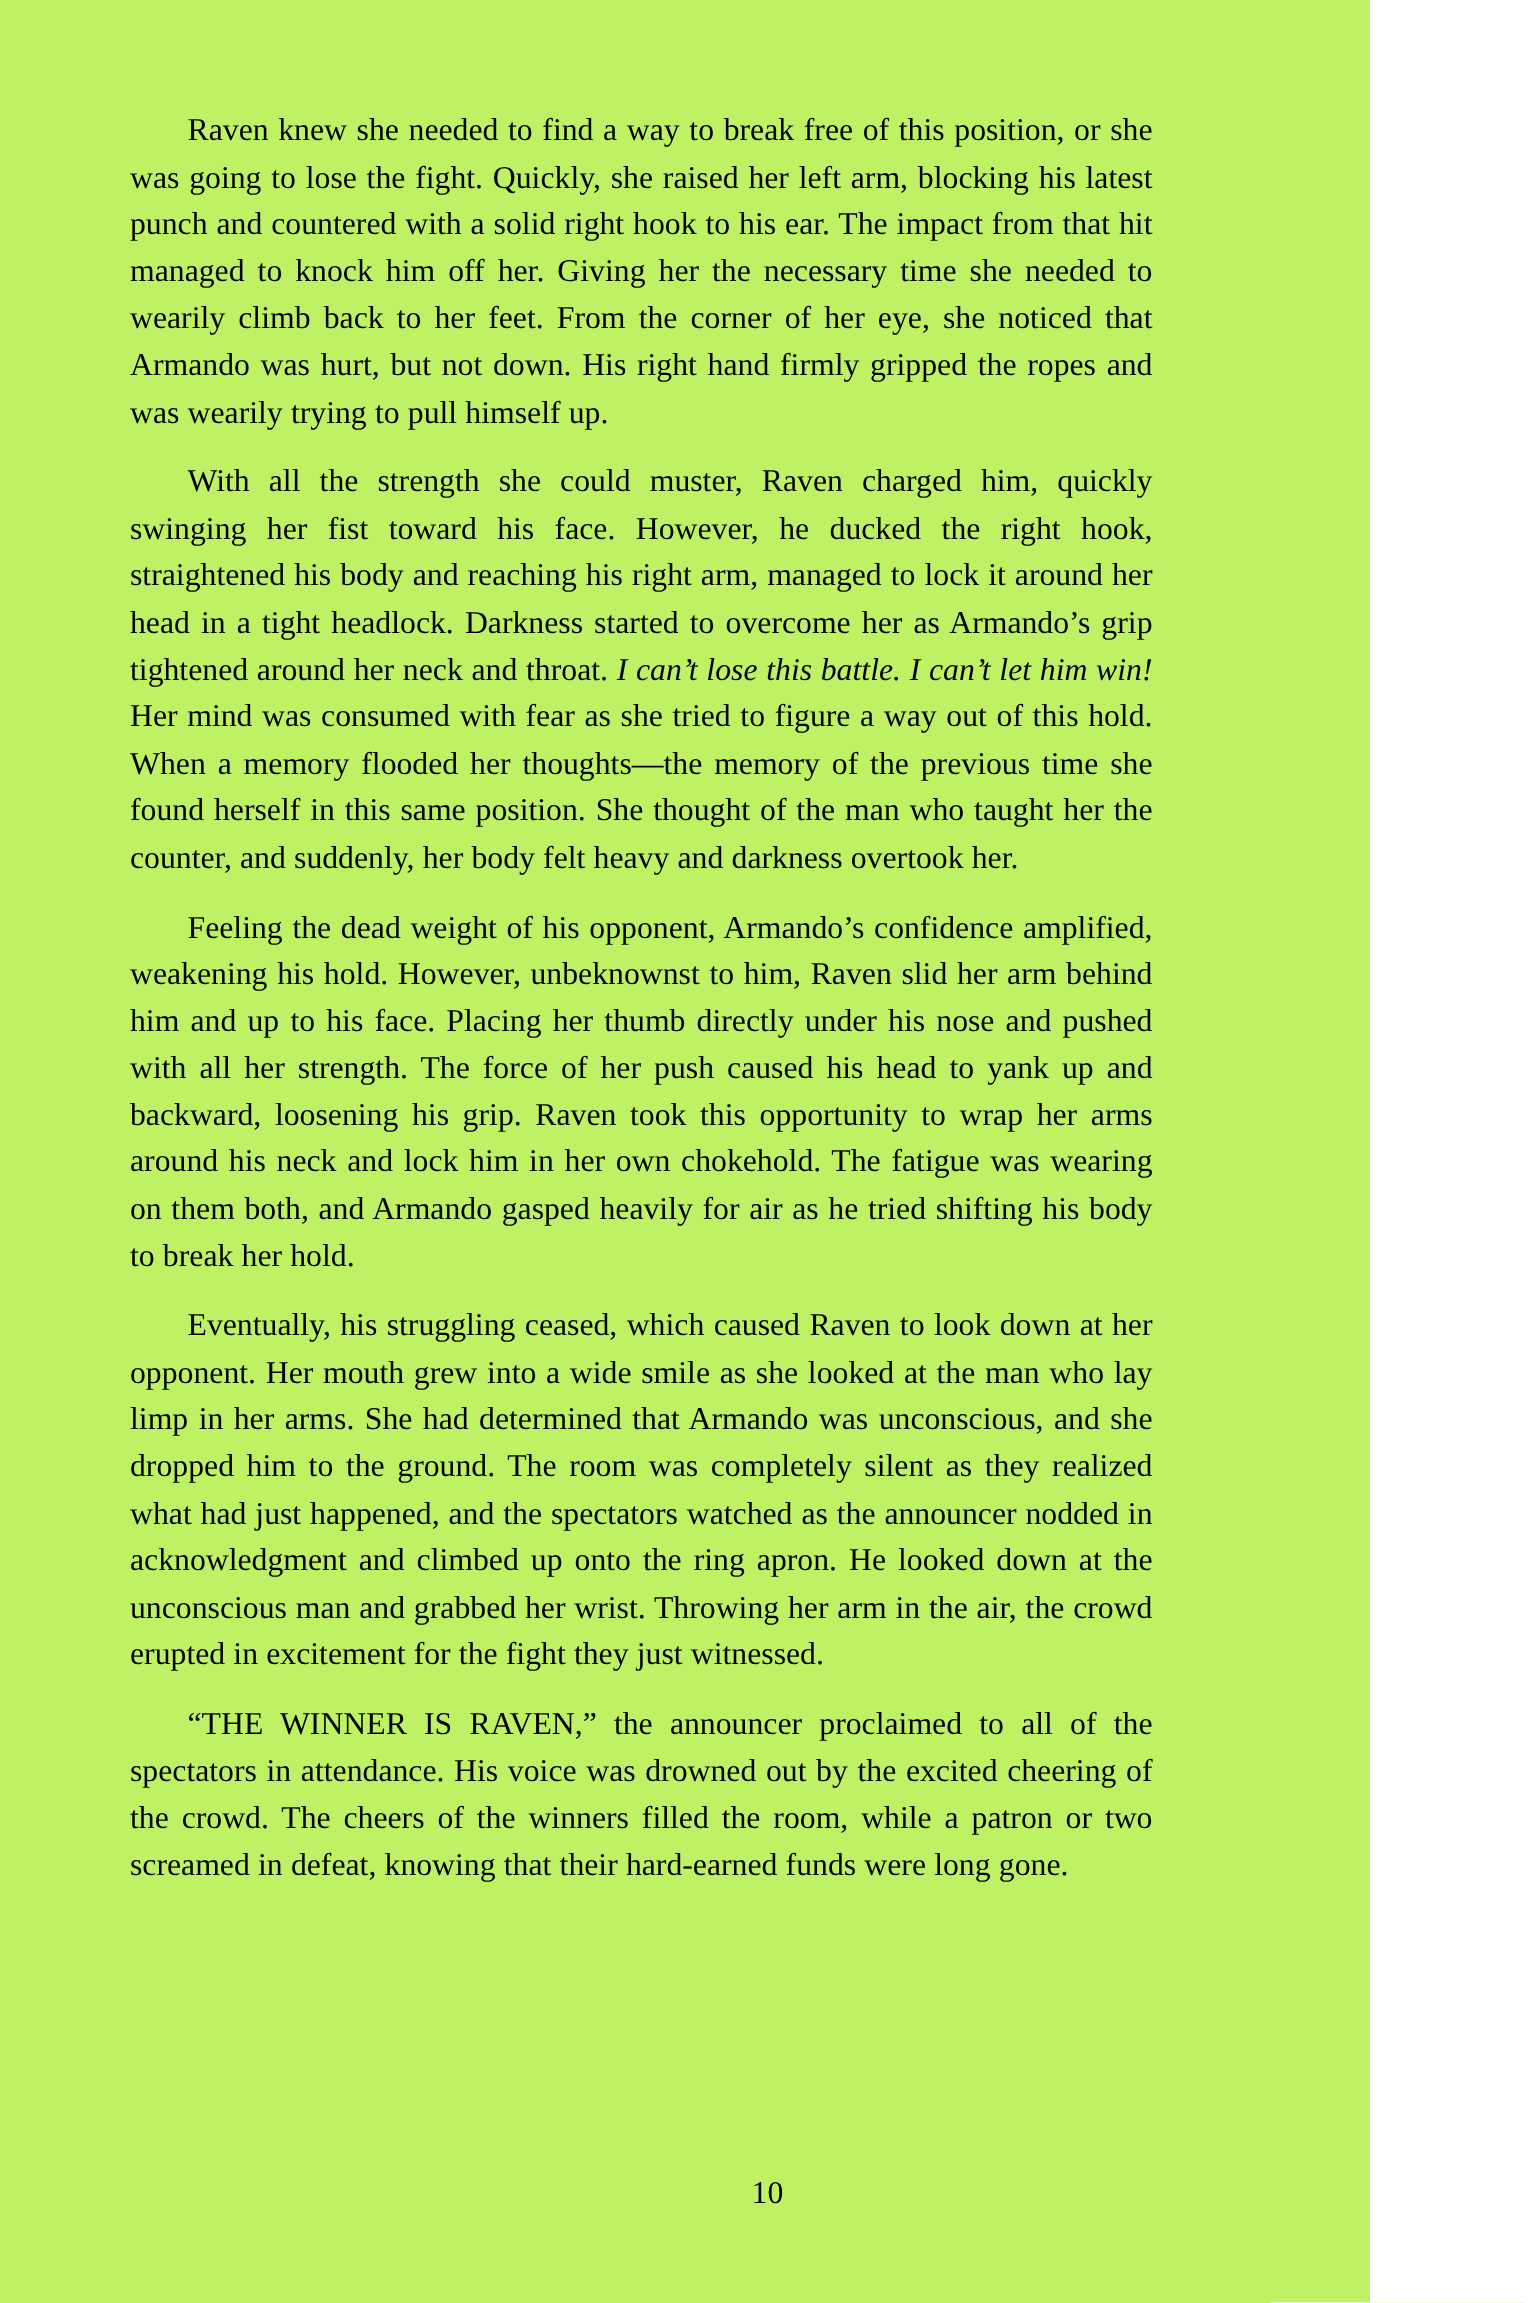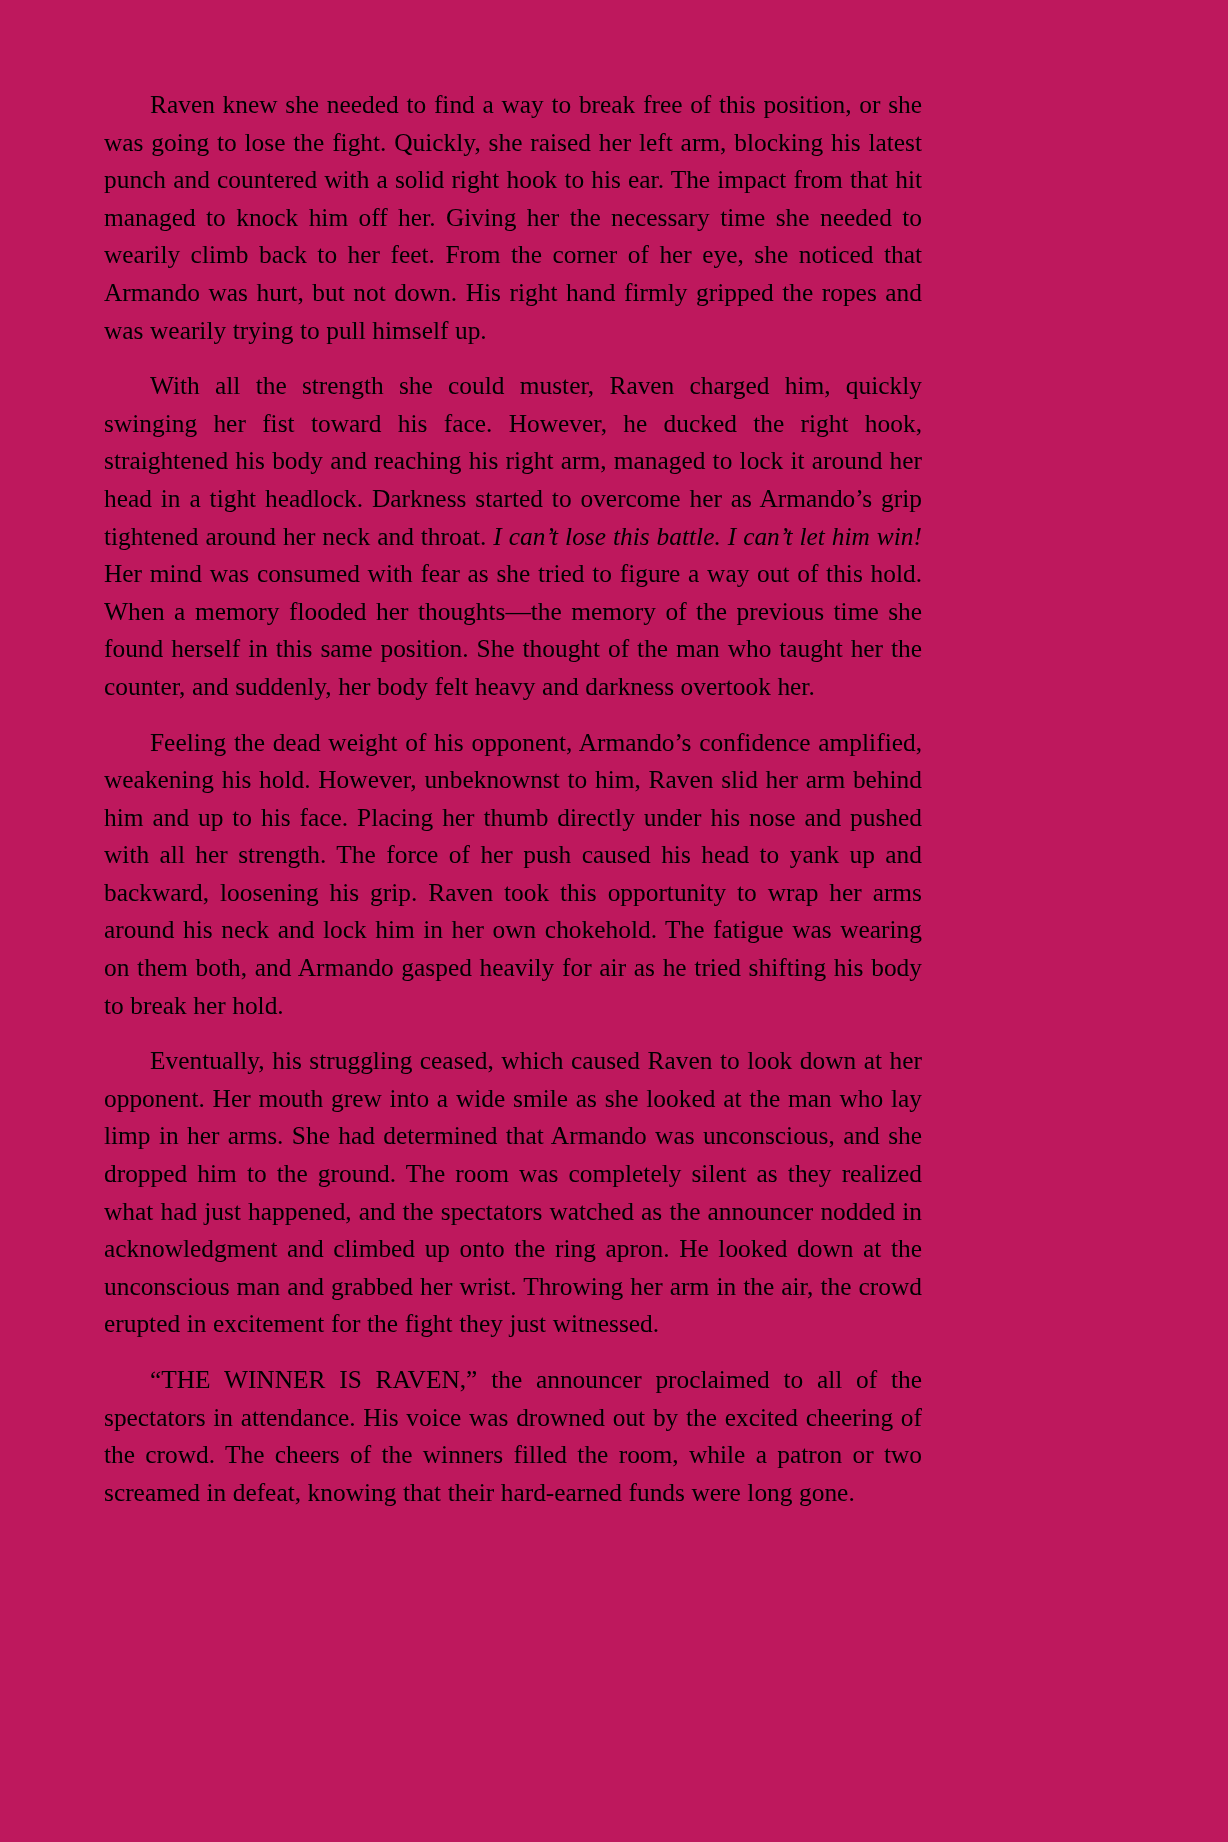--- a/index.html
+++ b/index.html
@@ -9,23 +9,23 @@
   }
   body {
     width: 1228px;
     height: 1842px;
     font-family: "Liberation Serif", "DejaVu Serif", serif;
     color: #000000;
     -webkit-font-smoothing: antialiased;
   }
   .page {
     position: relative;
-    width: 1228px;
+    width: 1096px;
     height: 1842px;
-    background: #be185d;
+    background: #bef264;
     box-sizing: border-box;
   }
   .text-block {
     position: absolute;
     left: 104px;
     top: 86px;
     width: 818px;
   }
   .para {
     margin: 0;
@@ -61,14 +61,15 @@
 <div class="page">
 
   <div class="text-block">
     <p class="para"><span>Raven knew she needed to find a way to break free of this position, or she was going to lose the fight. Quickly, she raised her left arm, blocking his latest punch and countered with a solid right hook to his ear. The impact from that hit managed to knock him off her. Giving her the necessary time she needed to wearily climb back to her feet. From the corner of her eye, she noticed that Armando was hurt, but not down. His right hand firmly gripped the ropes and was wearily trying to pull himself up.</span></p>
     <p class="para"><span>With all the strength she could muster, Raven charged him, quickly swinging her fist toward his face. However, he ducked the right hook, straightened his body and reaching his right arm, managed to lock it around her head in a tight headlock. Darkness started to overcome her as Armando’s grip tightened around her neck and throat. </span><em>I can’t lose this battle. I can’t let him win!</em><span> Her mind was consumed with fear as she tried to figure a way out of this hold. When a memory flooded her thoughts—the memory of the previous time she found herself in this same position. She thought of the man who taught her the counter, and suddenly, her body felt heavy and darkness overtook her.</span></p>
     <p class="para"><span>Feeling the dead weight of his opponent, Armando’s confidence amplified, weakening his hold. However, unbeknownst to him, Raven slid her arm behind him and up to his face. Placing her thumb directly under his nose and pushed with all her strength. The force of her push caused his head to yank up and backward, loosening his grip. Raven took this opportunity to wrap her arms around his neck and lock him in her own chokehold. The fatigue was wearing on them both, and Armando gasped heavily for air as he tried shifting his body to break her hold.</span></p>
     <p class="para"><span>Eventually, his struggling ceased, which caused Raven to look down at her opponent. Her mouth grew into a wide smile as she looked at the man who lay limp in her arms. She had determined that Armando was unconscious, and she dropped him to the ground. The room was completely silent as they realized what had just happened, and the spectators watched as the announcer nodded in acknowledgment and climbed up onto the ring apron. He looked down at the unconscious man and grabbed her wrist. Throwing her arm in the air, the crowd erupted in excitement for the fight they just witnessed.</span></p>
     <p class="para"><span>“THE WINNER IS RAVEN,” the announcer proclaimed to all of the spectators in attendance. His voice was drowned out by the excited cheering of the crowd. The cheers of the winners filled the room, while a patron or two screamed in defeat, knowing that their hard-earned funds were long gone.</span></p>
   </div>
 
+  <div class="folio">10</div>
 
 </div>
 
 </body></html>

